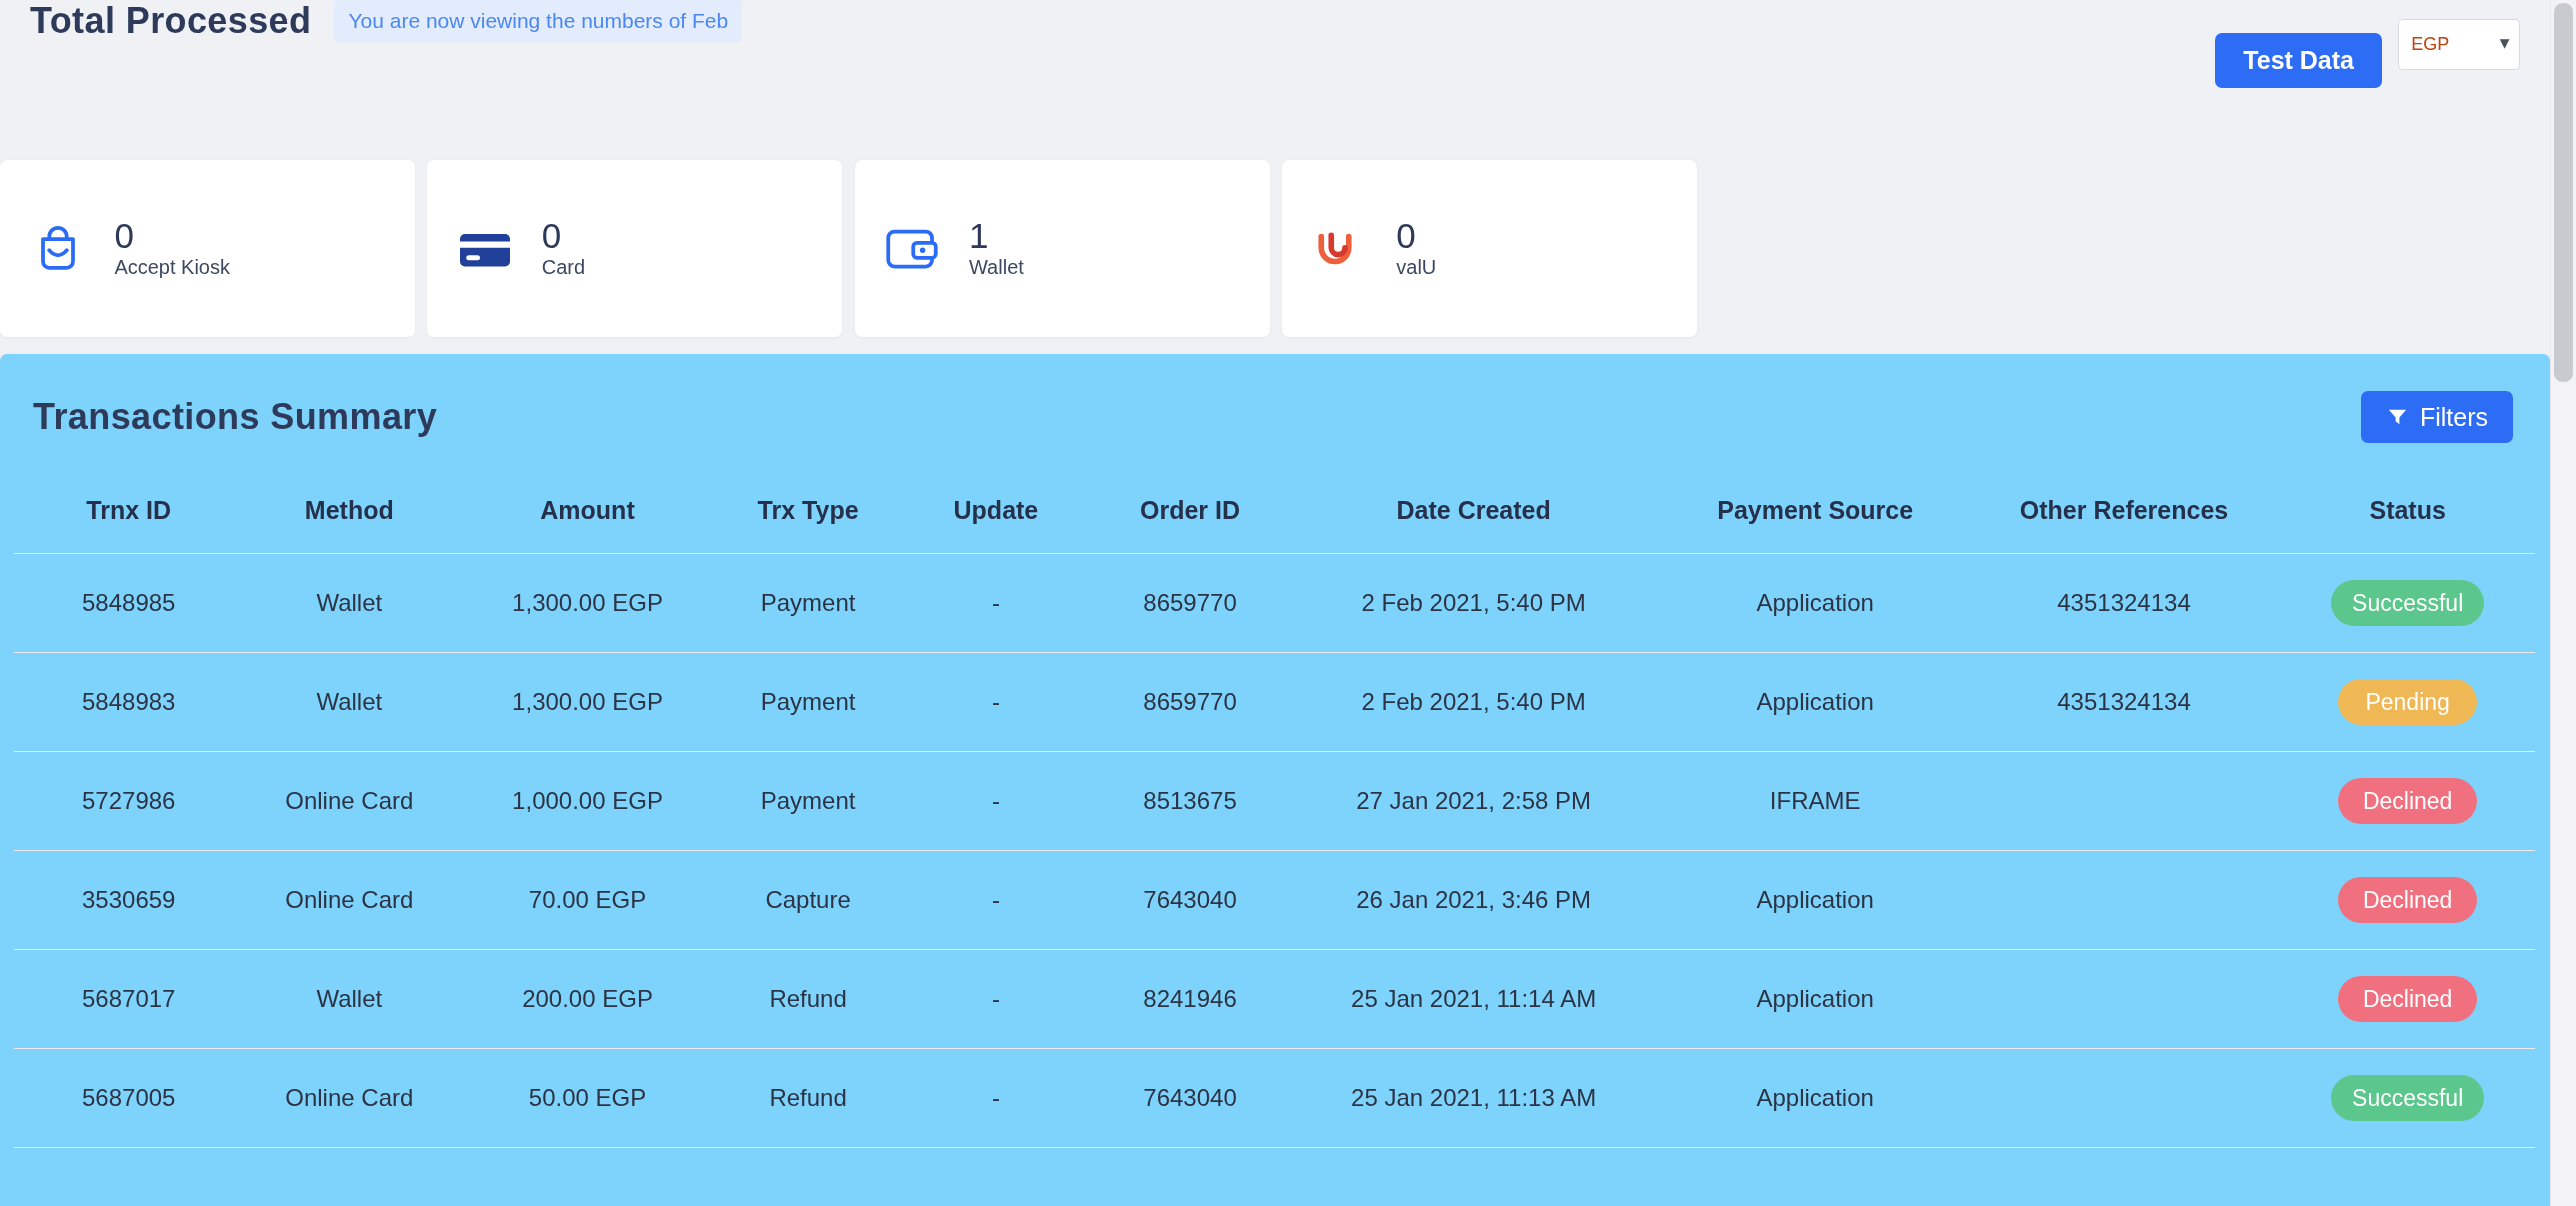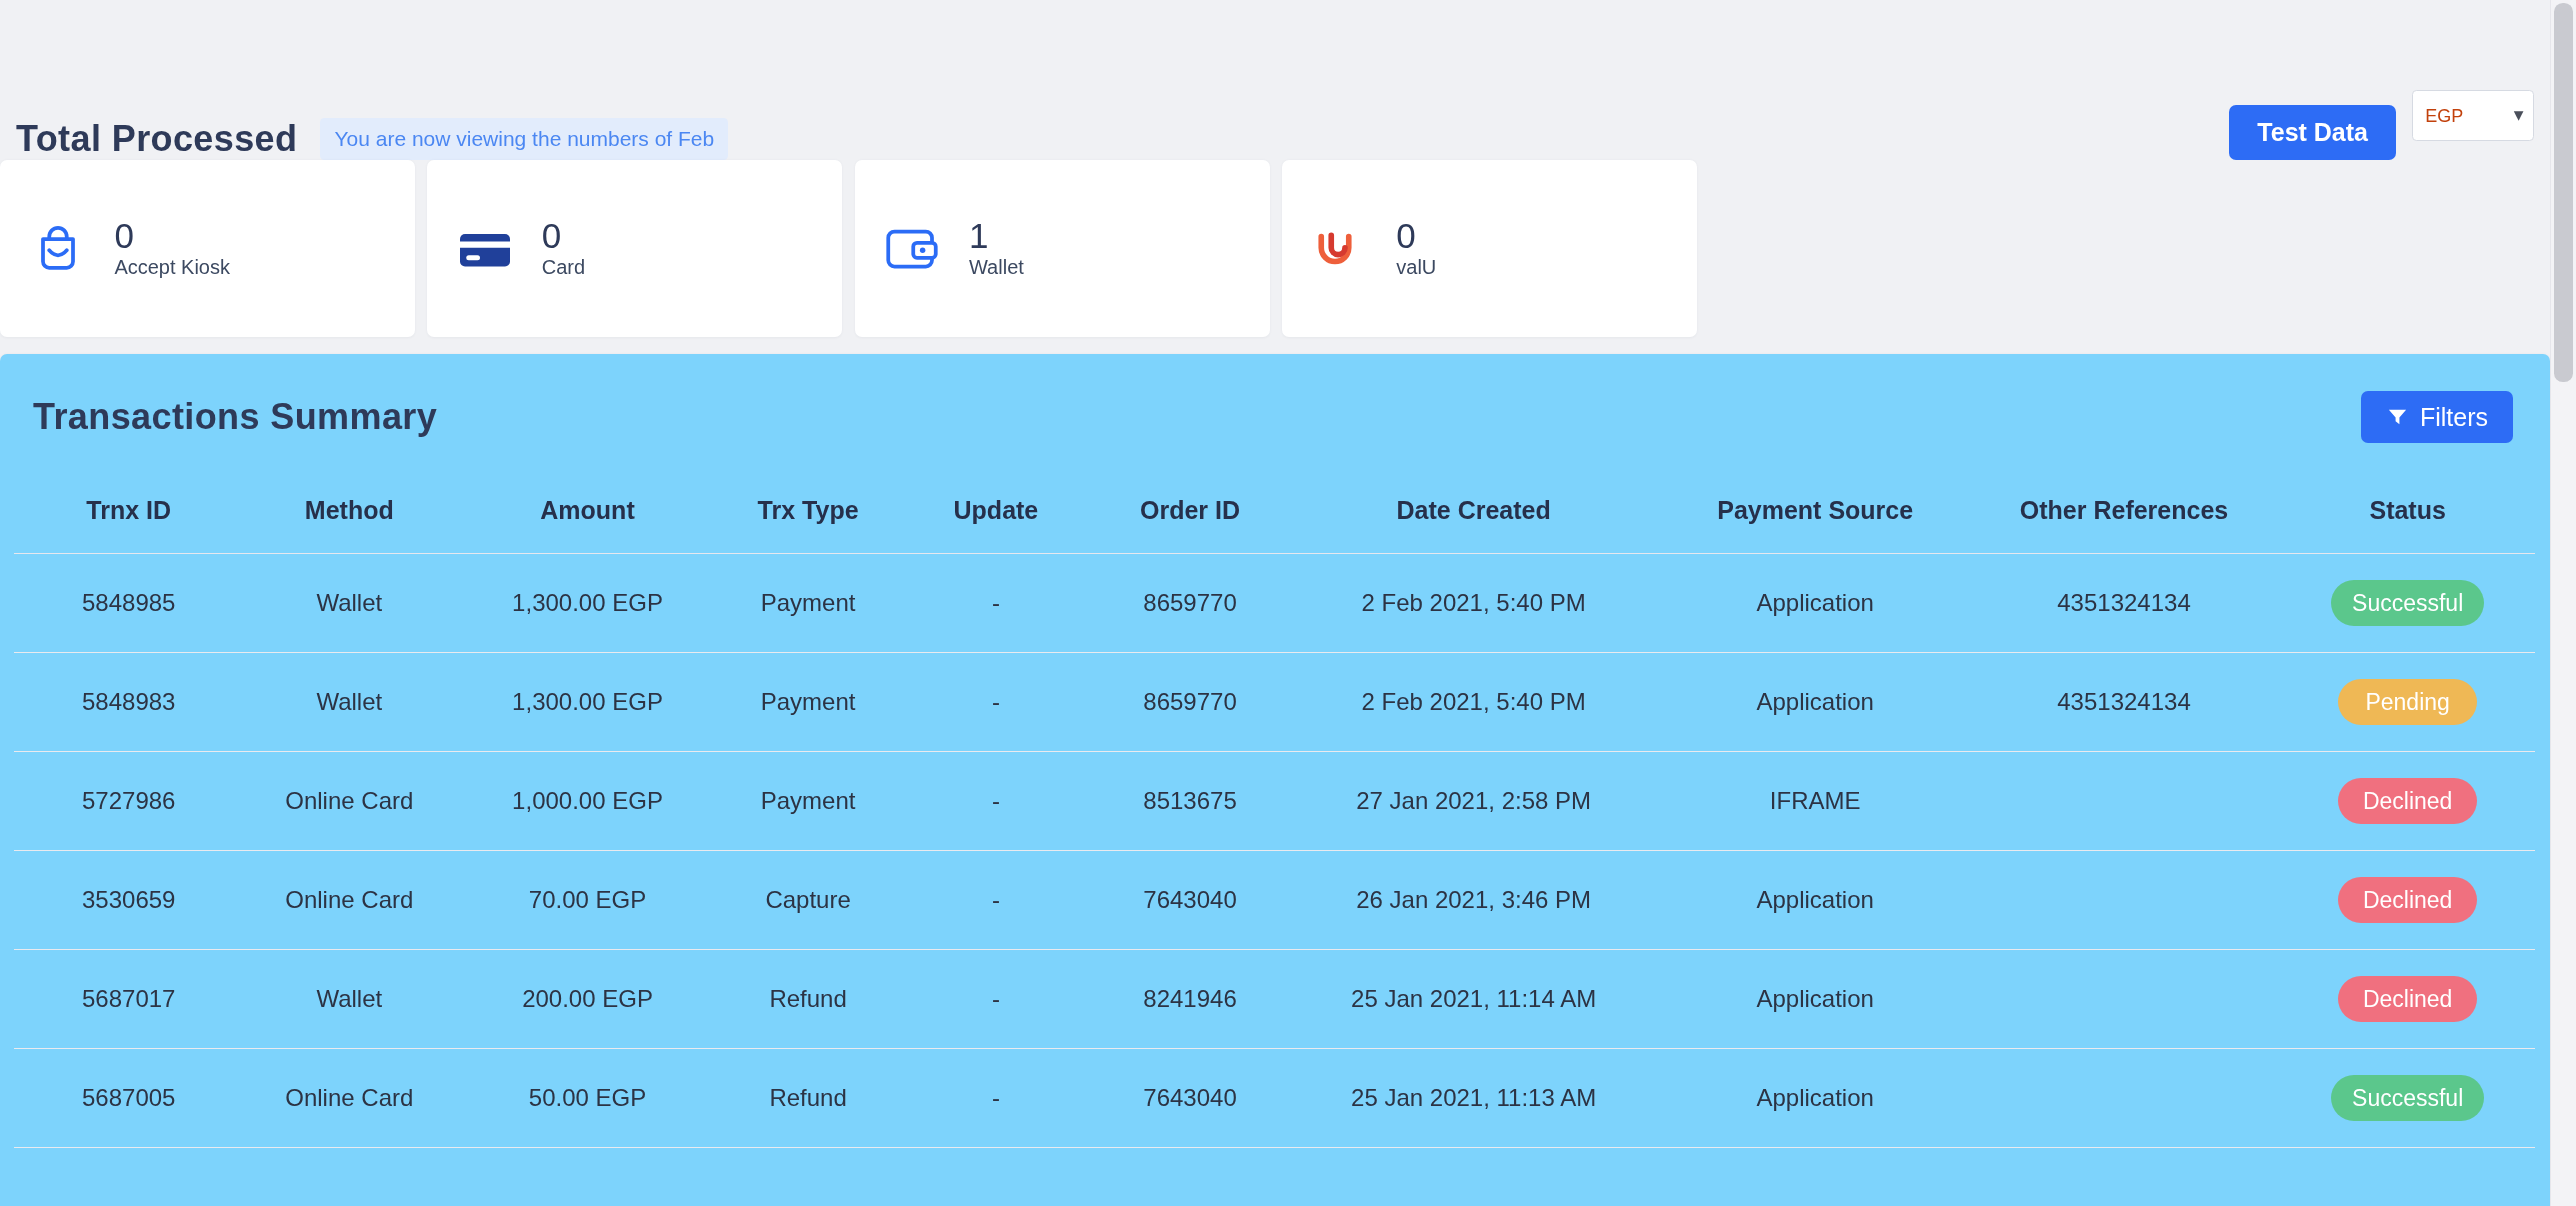--- a/index.html
+++ b/index.html
@@ -7,22 +7,22 @@
   body {
     width:2576px; height:1206px; overflow:hidden; position:relative;
     background:#f0f1f4;
     font-family:"Liberation Sans", sans-serif;
     color:#2e3a59;
   }
   .content { width:2550px; }
 
   
   .top-header {
-    height:160px; display:flex; align-items:flex-end;
-    justify-content:space-between; padding:0 16px;
+    height:160px; display:flex; align-items:flex-start;
+    justify-content:space-between; padding:0 30px;
   }
   .title-group { display:flex; align-items:center; gap:23px; }
   .page-title { font-size:36px; font-weight:700; color:#2e3a59; letter-spacing:0.4px; }
   .view-notice {
     background:#e2ecfc; color:#4b87f2; font-size:21px;
     padding:8.8px 14px; border-radius:4.4px;
   }
   .header-actions { display:flex; align-items:center; gap:16px; }
   .btn-primary {
     background:#2d6cf5; color:#fff; border:none; border-radius:7px;

